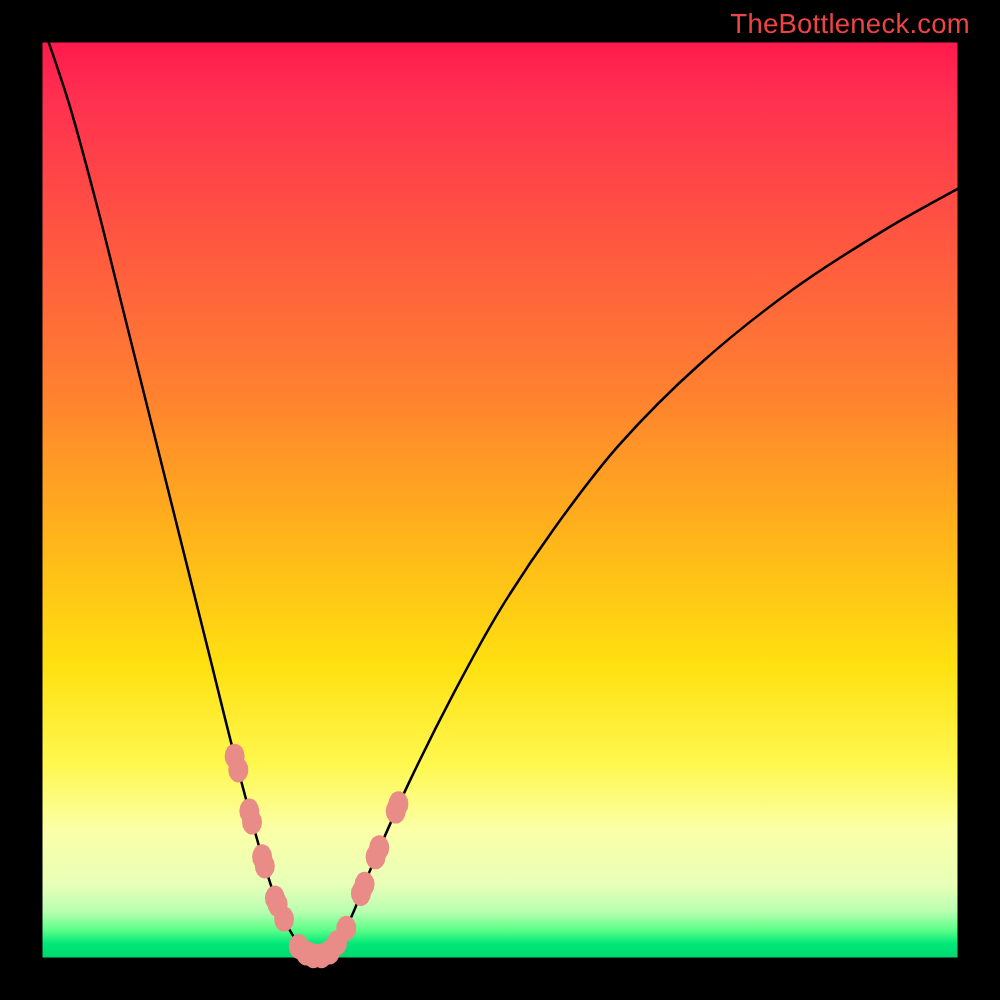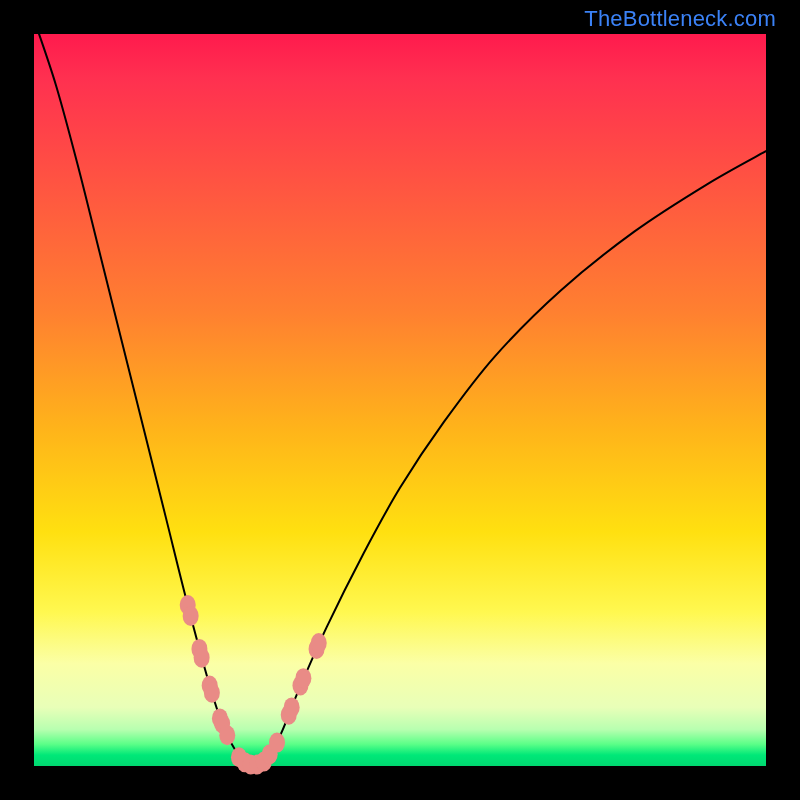--- a/index.html
+++ b/index.html
@@ -40,21 +40,21 @@
       #b8ffb0 95%,
       #5cff88 97%,
       #00e878 98.5%,
       #00d870 100%
     );
   }
   .watermark {
     position: absolute;
     top: 6px;
     right: 24px;
-    color: #3b82f6;
+    color: #ef4444;
     font-size: 22px;
     letter-spacing: 0.2px;
     font-weight: 500;
   }
   svg.curve {
     position: absolute;
     top: 0;
     left: 0;
     width: 732px;
     height: 732px;

